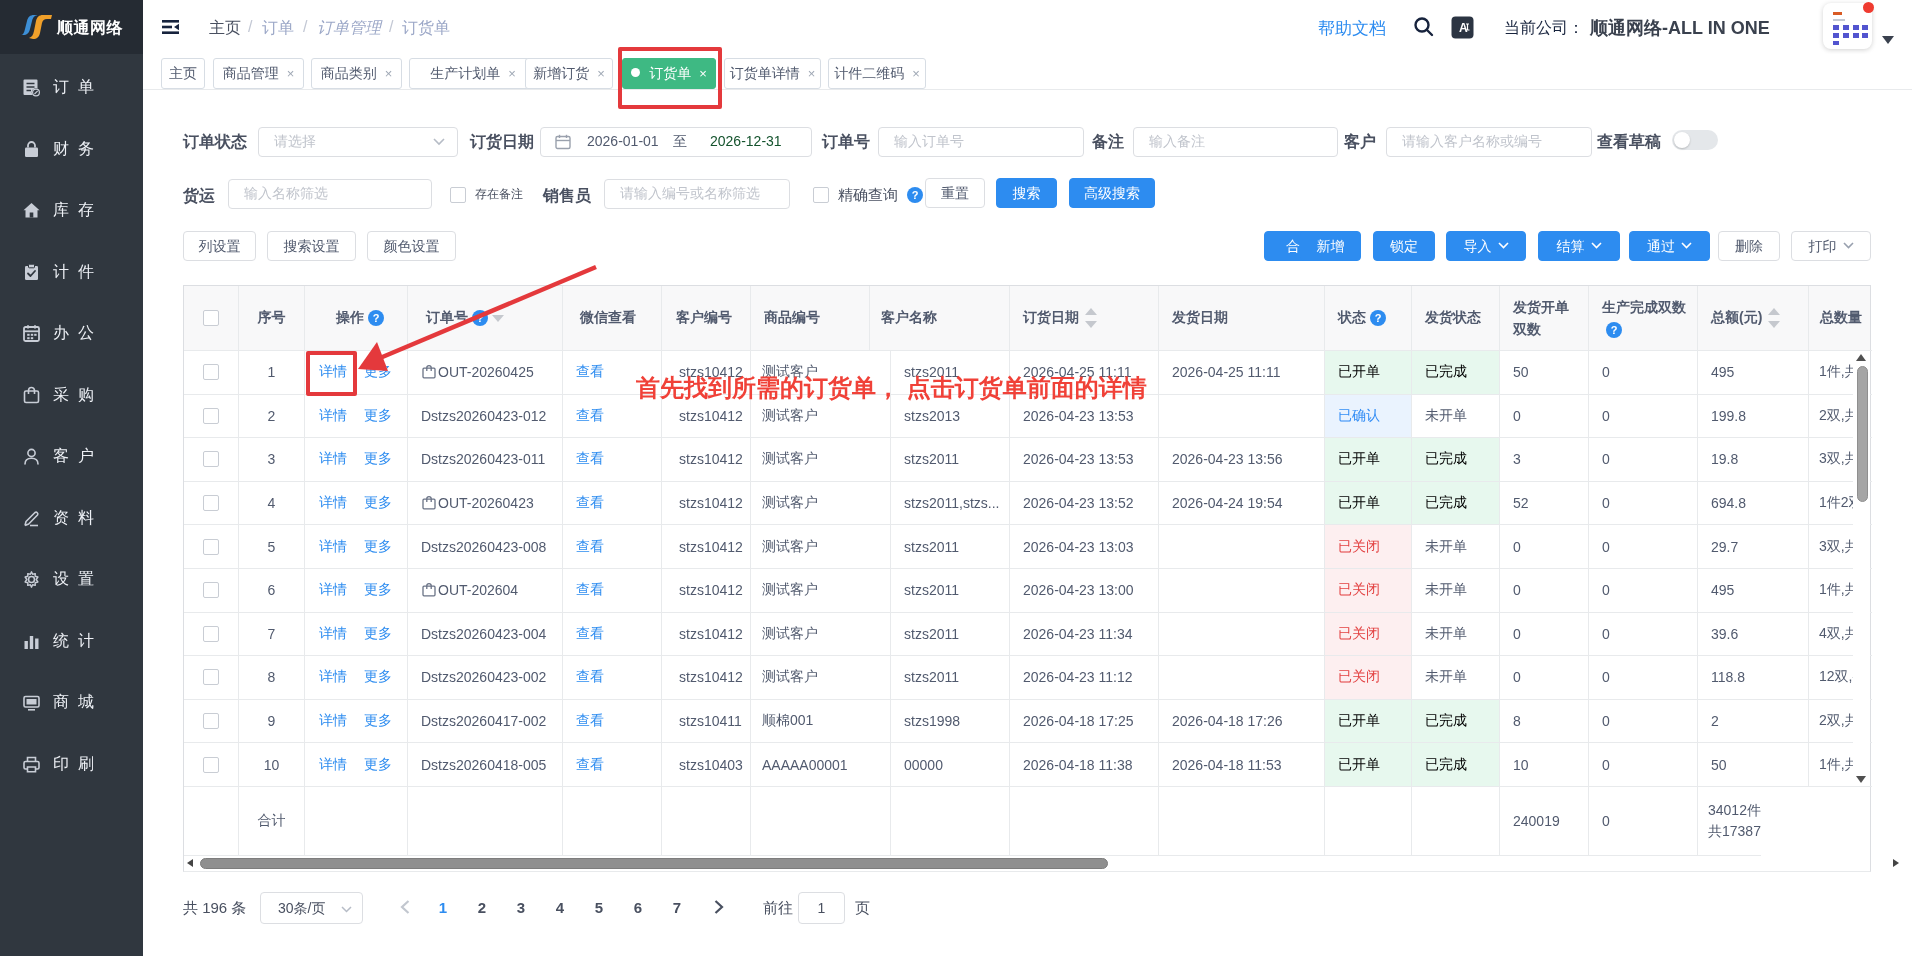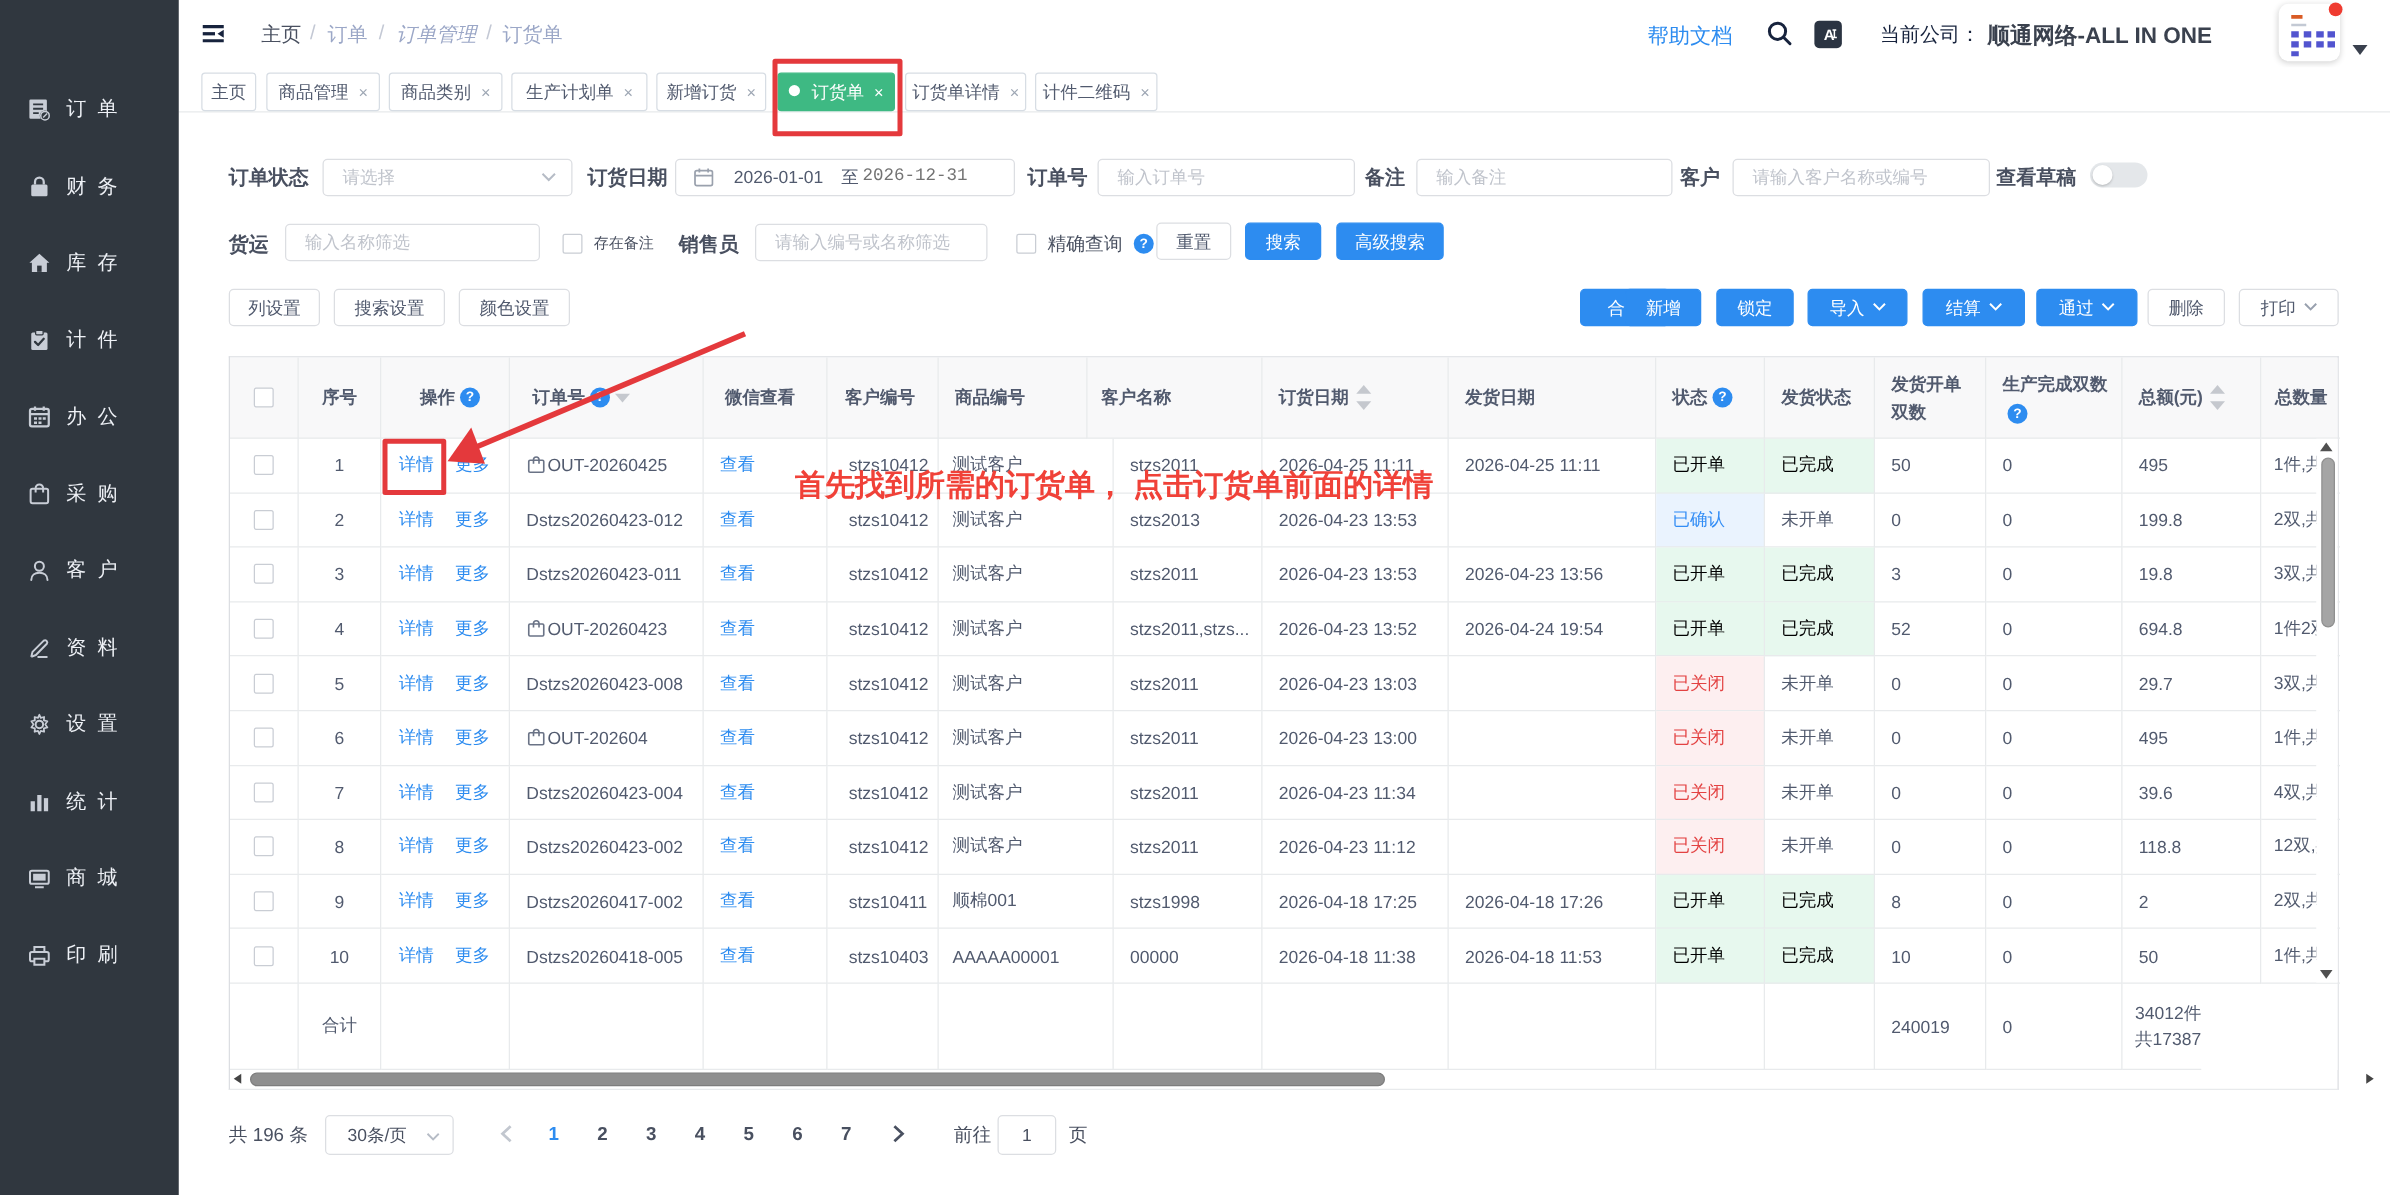--- a/index.html
+++ b/index.html
@@ -69,20 +69,27 @@
 #arrow { position:absolute; z-index:20; }
 
 
 #pager { position:absolute; left:0; top:0; }
 .pnum { position:absolute; top:893px; font-size:15px; font-weight:bold; color:#495060; text-align:center; width:30px; line-height:30px; }
 </style>
 </head>
 <body>
 
 <div id="sidebar">
+  <div id="logo">
+    <svg width="34" height="28" viewBox="0 0 34 28">
+      <path d="M2 22 C6 22 8 20 9 16 L11 8 C12 4 14 2 18 2 L13 2 C9 2 7 4 6 8 L4 16 C3 20 2 22 0 22 Z" fill="#3d8fd6"></path>
+      <path d="M12 26 C16 26 18 24 19 20 L21 10 C22 7 23 6 26 6 L30 6 L31 2 L22 2 C18 2 16 4 15 8 L13 18 C12 22 11 24 8 25 Z" fill="#f0a02a"></path>
+    </svg>
+    <div class="t">顺通网络</div>
+  </div>
   <div class="mitem" style="top:76px;">
       <svg width="19" height="19" viewBox="0 0 19 19">
         <path d="M2.5 1.5 H14.5 A1 1 0 0 1 15.5 2.5 V16 A1 1 0 0 1 14.5 17 H2.5 A1 1 0 0 1 1.5 16 V2.5 A1 1 0 0 1 2.5 1.5 Z" fill="#c8cdd6"></path>
         <line x1="4.5" y1="5.5" x2="12.5" y2="5.5" stroke="#30373f" stroke-width="1.5"></line>
         <line x1="4.5" y1="9" x2="12.5" y2="9" stroke="#30373f" stroke-width="1.5"></line>
         <line x1="4.5" y1="12.5" x2="9" y2="12.5" stroke="#30373f" stroke-width="1.5"></line>
         <circle cx="14" cy="14.5" r="4.2" fill="#30373f"></circle>
         <circle cx="14" cy="14.5" r="3.4" fill="none" stroke="#c8cdd6" stroke-width="1.2"></circle>
         <line x1="12.5" y1="16" x2="15.7" y2="12.8" stroke="#c8cdd6" stroke-width="1.2"></line>
       </svg>
@@ -219,21 +226,21 @@
   <div style="position:absolute;left:1719px;top:33px;width:6px;height:5px;background:#5254cf;"></div>
   <div style="position:absolute;left:1690px;top:41px;width:6px;height:4px;background:#5254cf;"></div>
   <div style="position:absolute;left:1720px;top:2px;width:11px;height:11px;background:#ef3b30;border-radius:50%;"></div>
   <div style="position:absolute;left:1739px;top:36px;width:0;height:0;border-left:6px solid transparent;border-right:6px solid transparent;border-top:8px solid #3a414e;"></div>
 </div>
 
 <div id="tabbar">
   <div class="tab" style="left:18px;width:44px;">主页</div>
   <div class="tab" style="left:70px;width:91px;">商品管理<span class="x">×</span></div>
   <div class="tab" style="left:168px;width:91px;">商品类别<span class="x">×</span></div>
-  <div class="tab" style="left:266px;width:109px;">生产计划单<span class="x">×</span></div>
+  <div class="tab" style="left:266px;width:128px;">生产计划单<span class="x">×</span></div>
   <div class="tab" style="left:382px;width:88px;">新增订货<span class="x">×</span></div>
   <div class="tab active" style="left:479px;width:94px;"><span class="dot"></span>订货单<span class="x">×</span></div>
   <div class="tab" style="left:581px;width:97px;">订货单详情<span class="x">×</span></div>
   <div class="tab" style="left:685px;width:98px;">计件二维码<span class="x">×</span></div>
 </div>
 
 <div id="f1">
   <span class="flabel" style="left:183px;top:132px;">订单状态</span>
   <div class="ctrl" style="left:258px;top:127px;width:200px;">
     <span class="ph" style="position:absolute;left:15px;top:5px;">请选择</span>
@@ -244,21 +251,21 @@
   <span class="flabel" style="left:470px;top:132px;">订货日期</span>
   <div class="ctrl" style="left:540px;top:127px;width:272px;">
     <svg style="position:absolute;left:14px;top:6px" width="16" height="16" viewBox="0 0 16 16">
       <rect x="1" y="2.5" width="14" height="12" rx="1.5" fill="none" stroke="#9aa1ad" stroke-width="1.4"></rect>
       <line x1="1" y1="6.5" x2="15" y2="6.5" stroke="#9aa1ad" stroke-width="1.4"></line>
       <line x1="4.5" y1="0.8" x2="4.5" y2="4" stroke="#9aa1ad" stroke-width="1.4"></line>
       <line x1="11.5" y1="0.8" x2="11.5" y2="4" stroke="#9aa1ad" stroke-width="1.4"></line>
     </svg>
     <span style="position:absolute;left:46px;top:5px;color:#515a6e;">2026-01-01</span>
     <span style="position:absolute;left:132px;top:5px;color:#515a6e;">至</span>
-    <span style="position:absolute;left:149px;top:5px;color:#737373;font-family:Liberation Mono, monospace;">2026-12-31</span>
+    <span style="position:absolute;left:169px;top:5px;color:#14532d;">2026-12-31</span>
   </div>
   <span class="flabel" style="left:822px;top:132px;">订单号</span>
   <div class="ctrl" style="left:878px;top:127px;width:206px;">
       <span class="ph" style="position:absolute;left:15px;top:5px;">输入订单号</span>
     </div>
   <span class="flabel" style="left:1092px;top:132px;">备注</span>
   <div class="ctrl" style="left:1133px;top:127px;width:205px;">
       <span class="ph" style="position:absolute;left:15px;top:5px;">输入备注</span>
     </div>
   <span class="flabel" style="left:1344px;top:132px;">客户</span>

